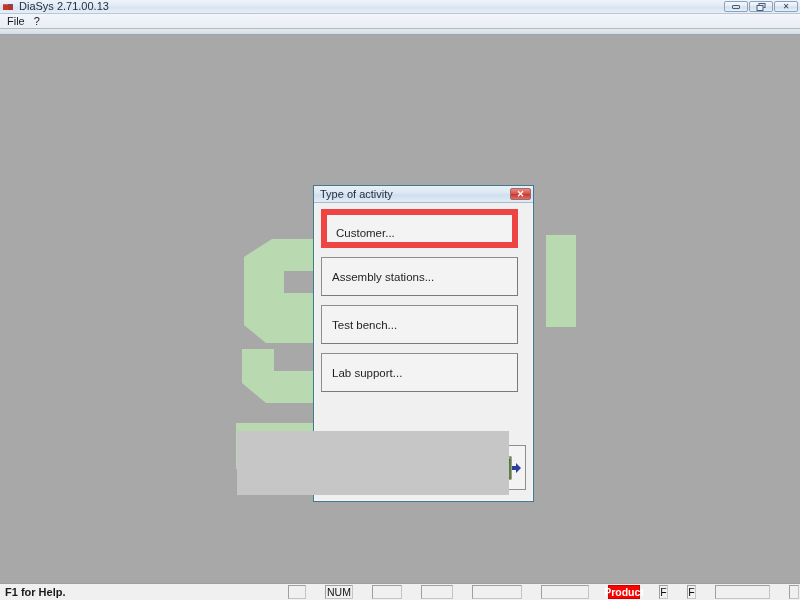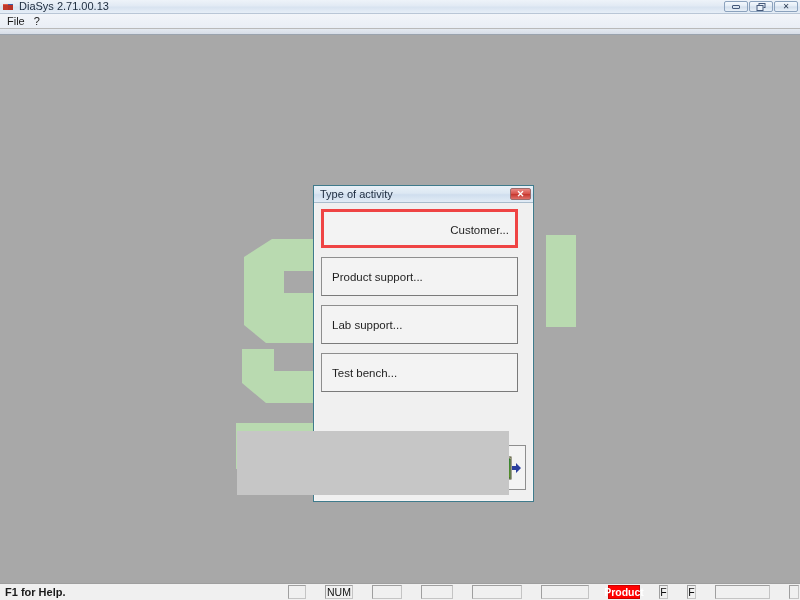--- a/index.html
+++ b/index.html
@@ -246,24 +246,23 @@
     padding-left: 10px;
     font-family: "Liberation Sans", sans-serif;
     font-size: 11.5px;
     color: #1f1f1f;
     cursor: default;
     line-height: 37px;
     white-space: nowrap;
     overflow: hidden;
   }
   .activity-btn.focused {
-    border: 3px solid #ef4444;
-    padding-left: 1px;
+    border: 6px solid #ef4444;
+    padding-left: 9px;
     line-height: 35px;
-    text-align: right;
   }
 
   #exit-btn {
     position: absolute;
     left: 177px;
     bottom: 11px;
     width: 35px;
     height: 45px;
     background: #f3f3f3;
     border: 1px solid #8e8e8e;
@@ -380,23 +379,23 @@
     <div id="dialog">
       <div id="dialog-titlebar">
         <div id="dialog-title">Type of activity</div>
         <div id="dialog-close">
           <span class="x">✕</span>
         </div>
       </div>
 
       <div id="dialog-body">
         <button class="activity-btn focused">Customer...</button>
-        <button class="activity-btn">Product support...</button>
+        <button class="activity-btn">Assembly stations...</button>
+        <button class="activity-btn">Test bench...</button>
         <button class="activity-btn">Lab support...</button>
-        <button class="activity-btn">Test bench...</button>
 
         <button id="exit-btn">
           <svg width="26" height="26" viewBox="0 0 26 26" xmlns="http://www.w3.org/2000/svg">
 
             <rect x="2" y="2" width="13" height="22" fill="#f2f2da" stroke="#4a4a2a" stroke-width="1"></rect>
 
             <defs>
               <linearGradient id="doorgrad" x1="0" y1="0" x2="1" y2="1">
                 <stop offset="0%" stop-color="#1fd4c8"></stop>
                 <stop offset="45%" stop-color="#2aa84a"></stop>

